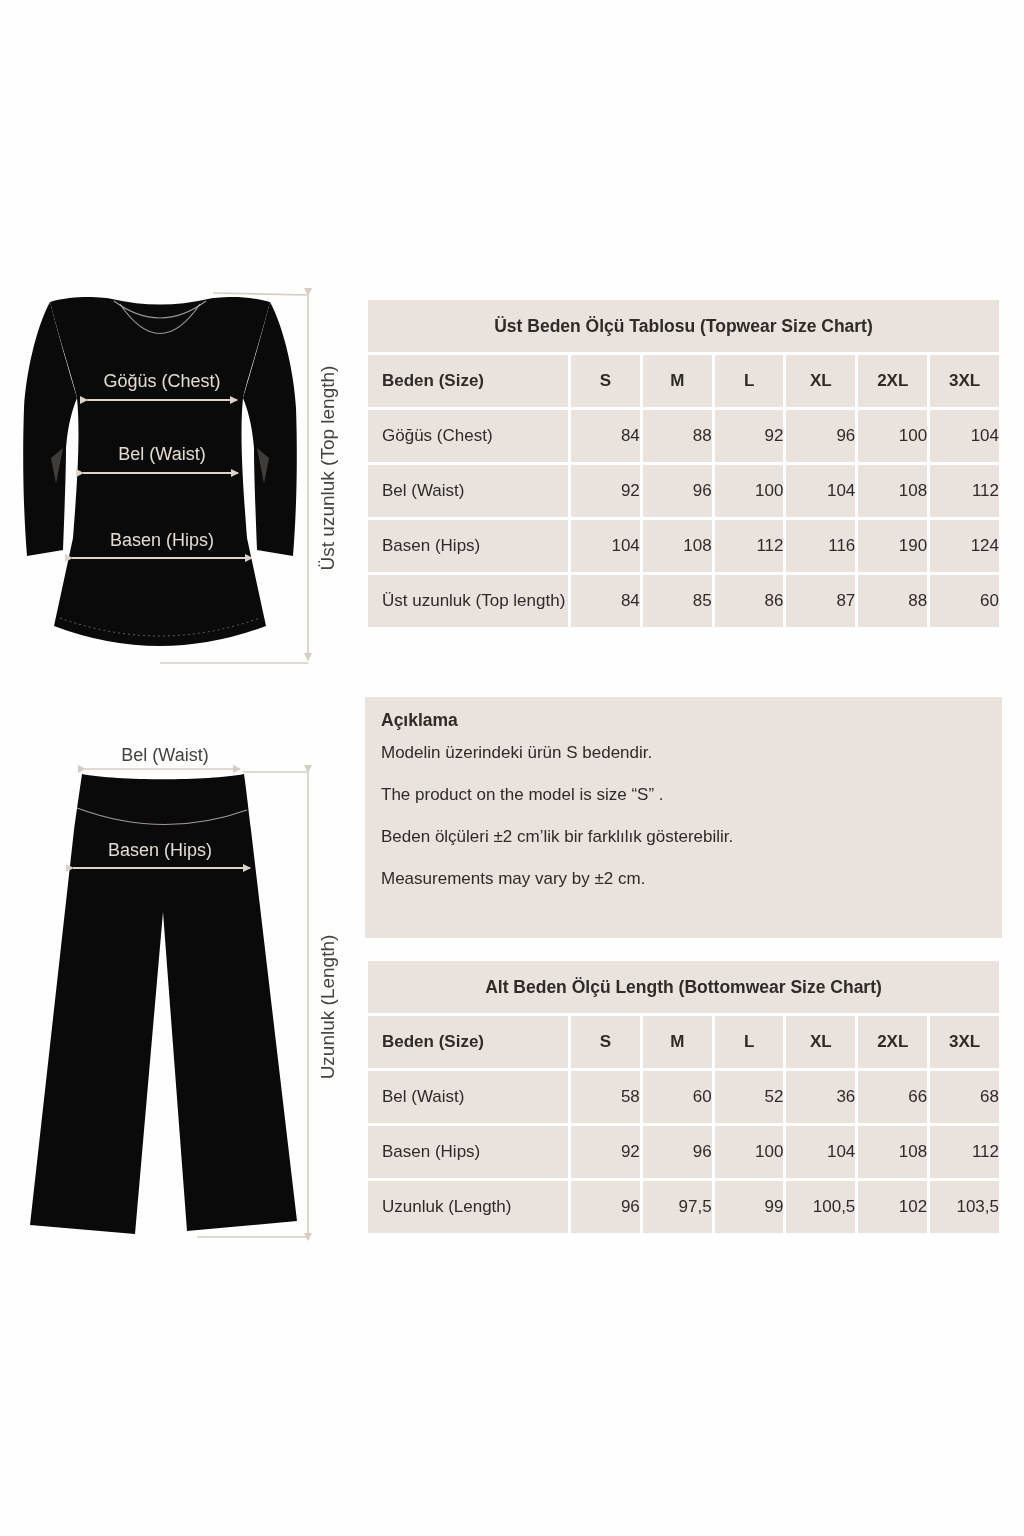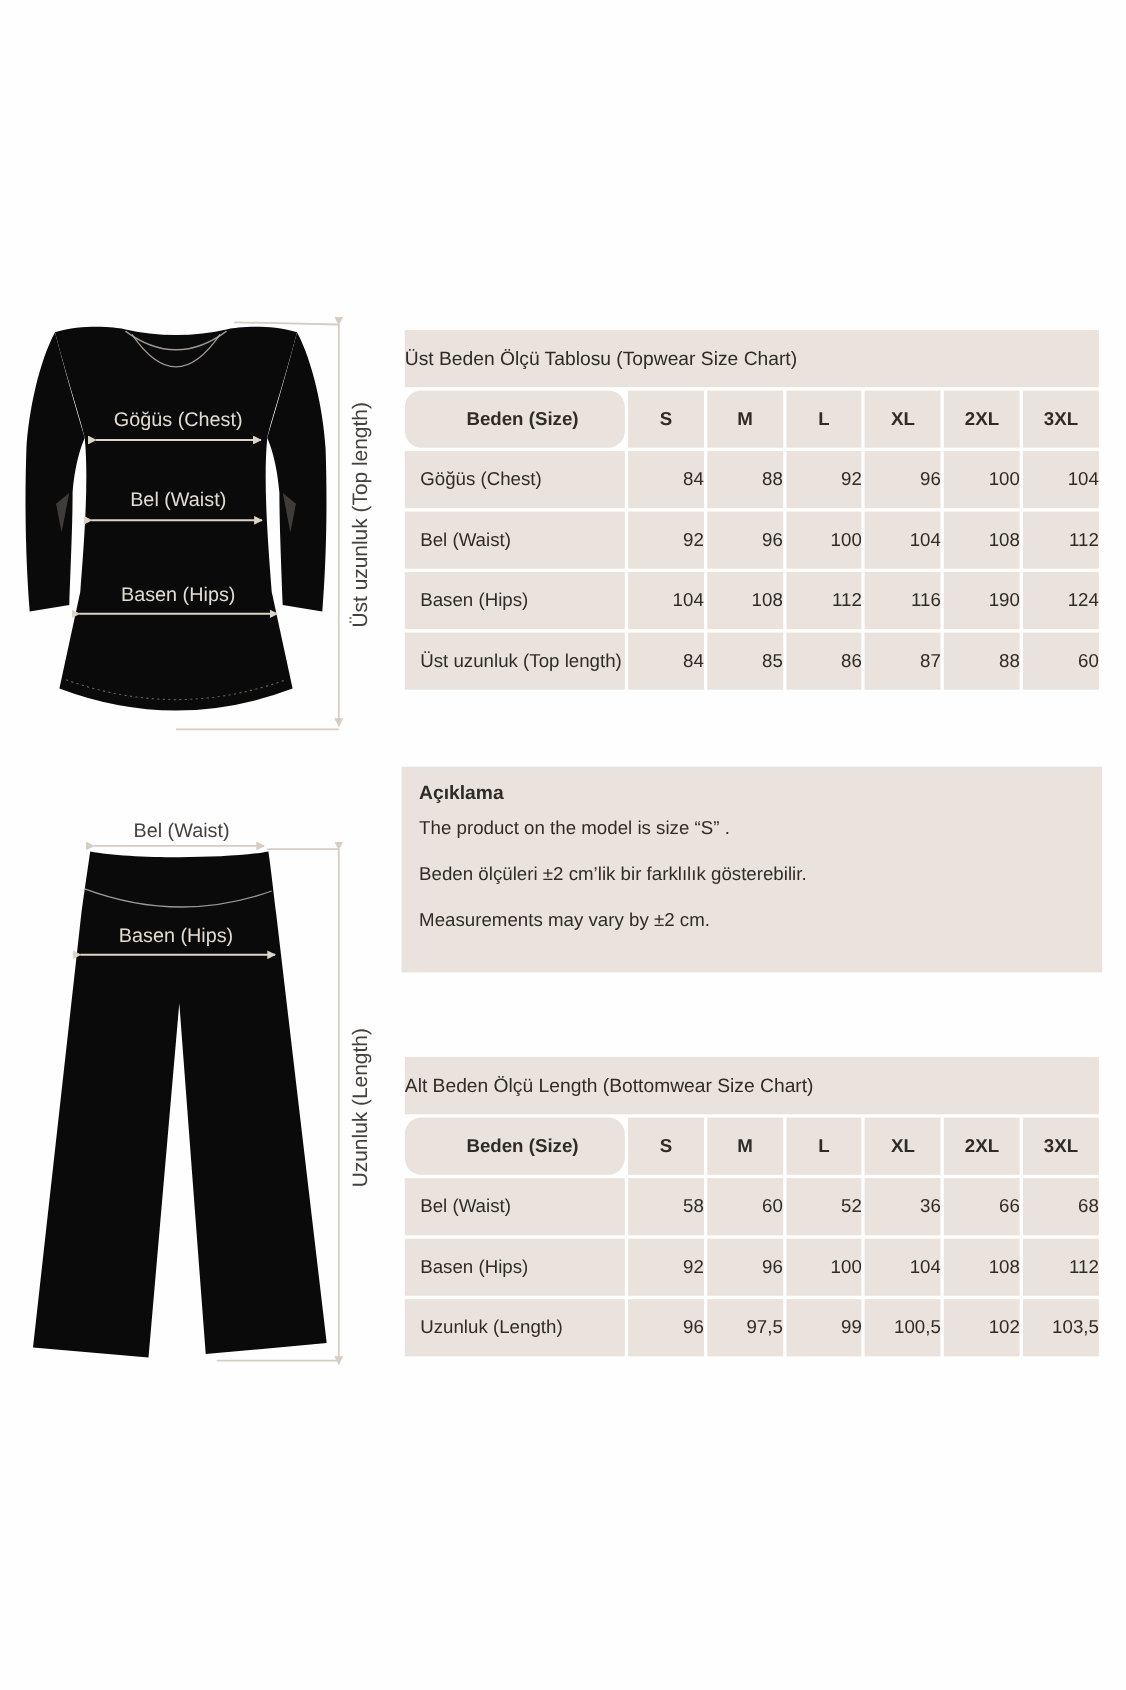--- a/index.html
+++ b/index.html
@@ -10,30 +10,30 @@
   
   .size-table{
     position:absolute;left:365px;width:637px;
     border-collapse:separate;border-spacing:3px;table-layout:fixed;
     background:#fefefe;
   }
   .size-table td{
     background:#eae3dd;height:52px;vertical-align:middle;
     font-size:17px;color:#2e2b28;padding:0;overflow:hidden;
   }
-  .size-table td.title{font-weight:normal;font-size:17.5px;}
+  .size-table td.title{font-weight:bold;text-align:center;font-size:17.5px;}
   .size-table td.rowlabel{text-align:left;padding-left:14px;}
   .size-table td.colhead{font-weight:bold;text-align:center;}
-  .size-table td.colhead.rowlabel{text-align:center;border-radius:15px;}
+  .size-table td.colhead.rowlabel{text-align:left;}
   .size-table td.val{text-align:right;}
   #top-table{top:297px;}
   #bottom-table{top:958px;}
   
   #notes{
-    position:absolute;left:365px;top:697px;width:637px;height:187px;
+    position:absolute;left:365px;top:697px;width:637px;height:241px;
     background:#eae3dd;box-sizing:border-box;padding:13px 16px;
   }
   #notes .notes-title{font-weight:bold;font-size:17.5px;margin:0 0 12px 0;}
   #notes .note-line{font-size:17px;margin:0 0 22px 0;line-height:20px;}
   
   .garment-svg{position:absolute;}
   #top-garment{left:18px;top:288px;}
   #bottom-garment{left:18px;top:735px;}
   .g-label{font-size:18px;fill:#e4dcd2;}
   .g-label-dark{font-size:18px;fill:#45413c;}
@@ -148,20 +148,21 @@
         <td class="val">86</td>
         <td class="val">87</td>
         <td class="val">88</td>
         <td class="val">60</td>
       </tr>
     </tbody>
   </table>
 
   <div id="notes">
     <p class="notes-title">Açıklama</p>
+    <p class="note-line">Modelin üzerindeki ürün S bedendir.</p>
     <p class="note-line">The product on the model is size “S” .</p>
     <p class="note-line">Beden ölçüleri ±2 cm’lik bir farklılık gösterebilir.</p>
     <p class="note-line">Measurements may vary by ±2 cm.</p>
   </div>
 
   <svg id="bottom-garment" class="garment-svg" width="340" height="520" viewBox="0 0 340 520">
 
     <text class="g-label-dark" x="147" y="26" text-anchor="middle">Bel (Waist)</text>
 
     <line class="mline" x1="67" y1="34" x2="222" y2="34" marker-start="url(#ah1)" marker-end="url(#ah1)"></line>

